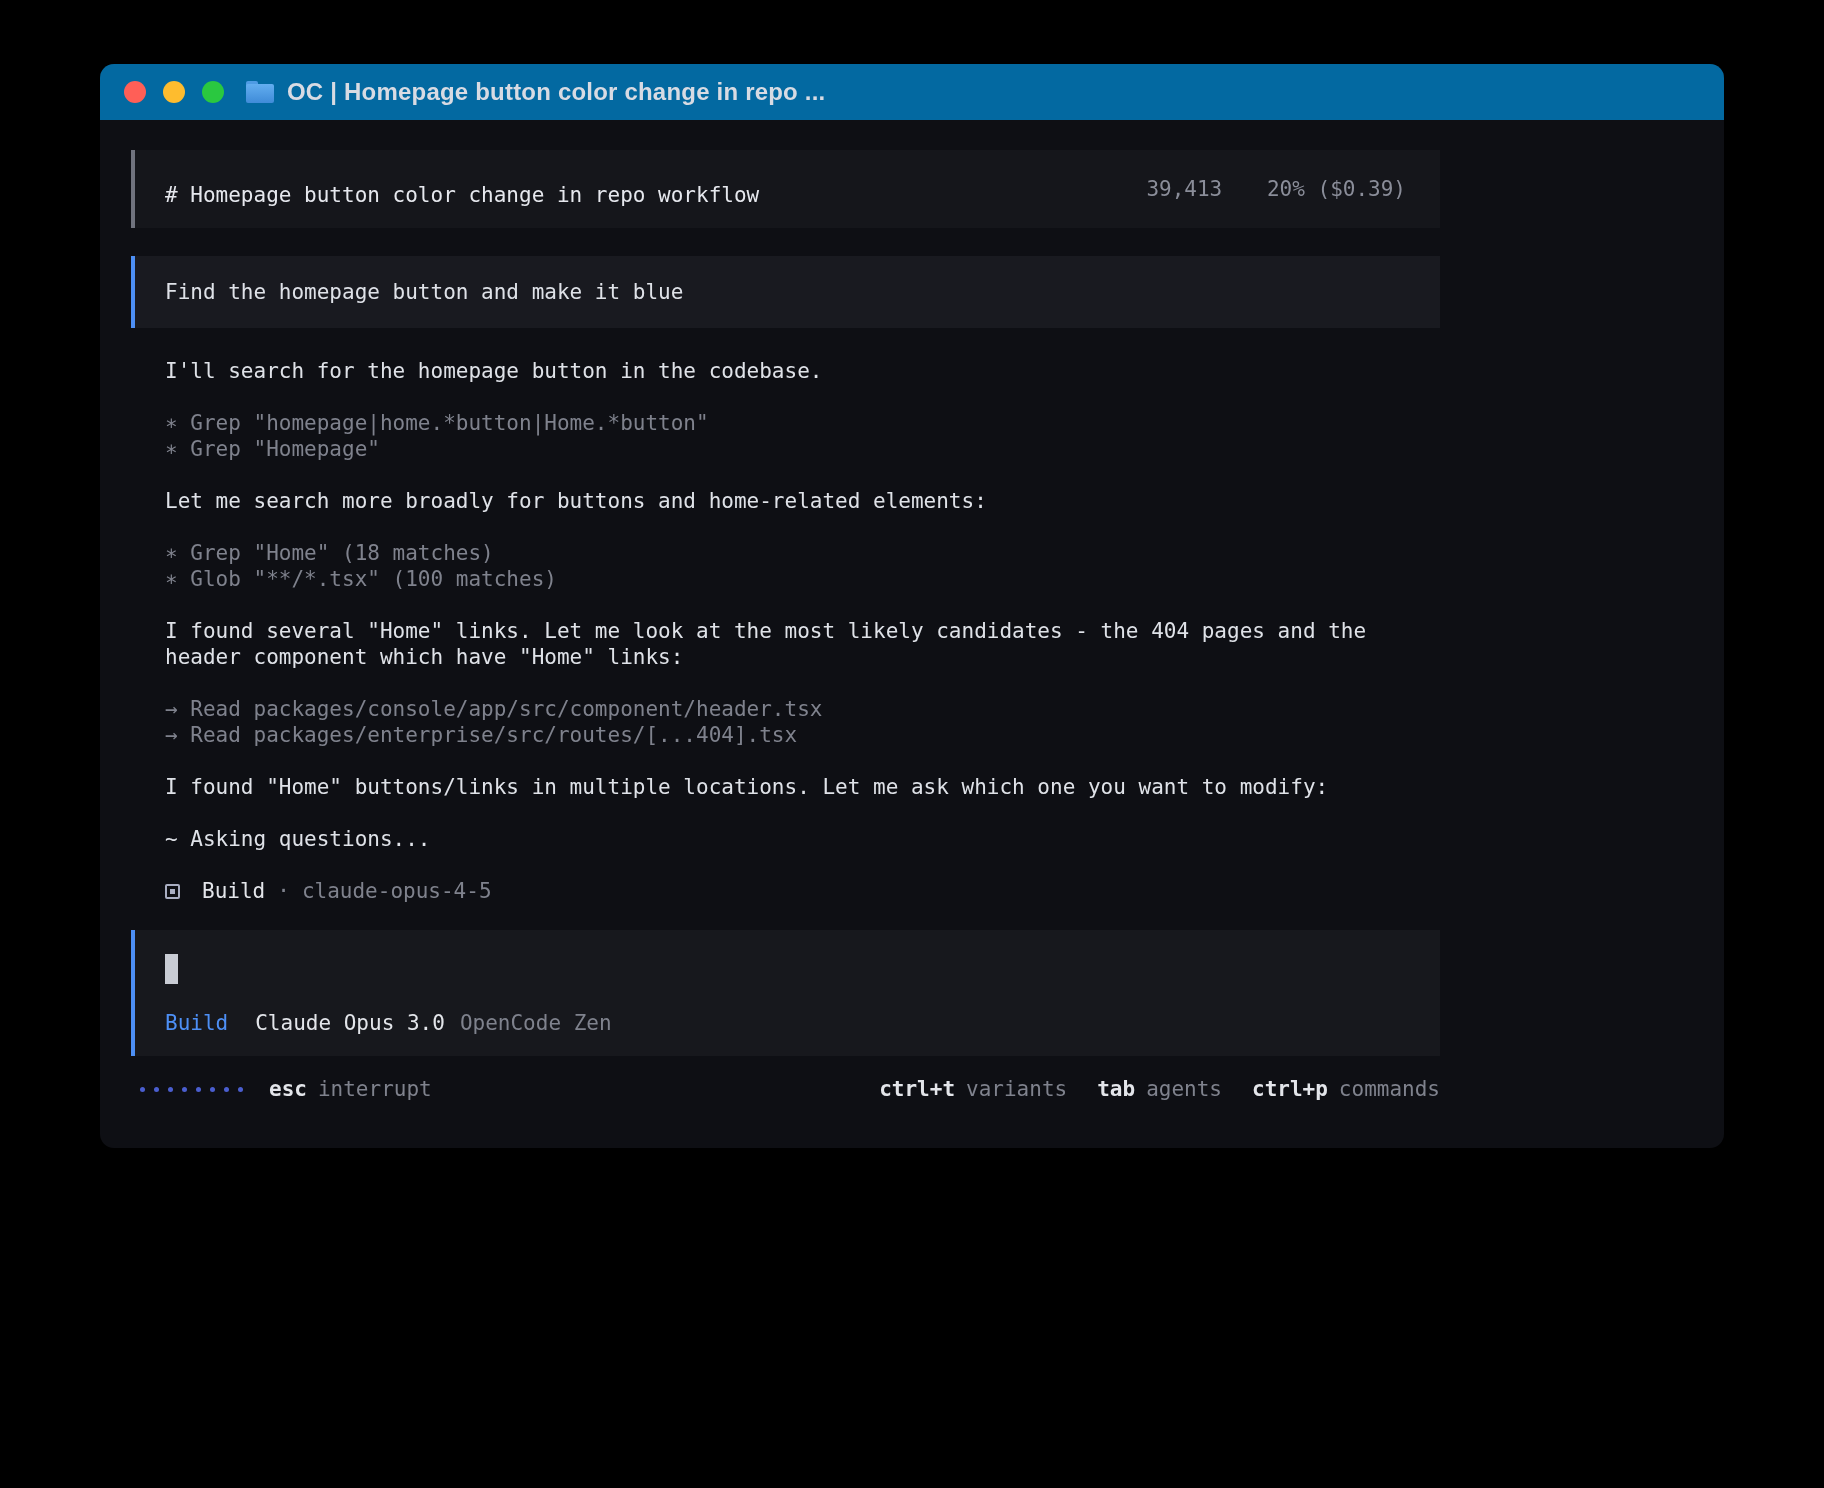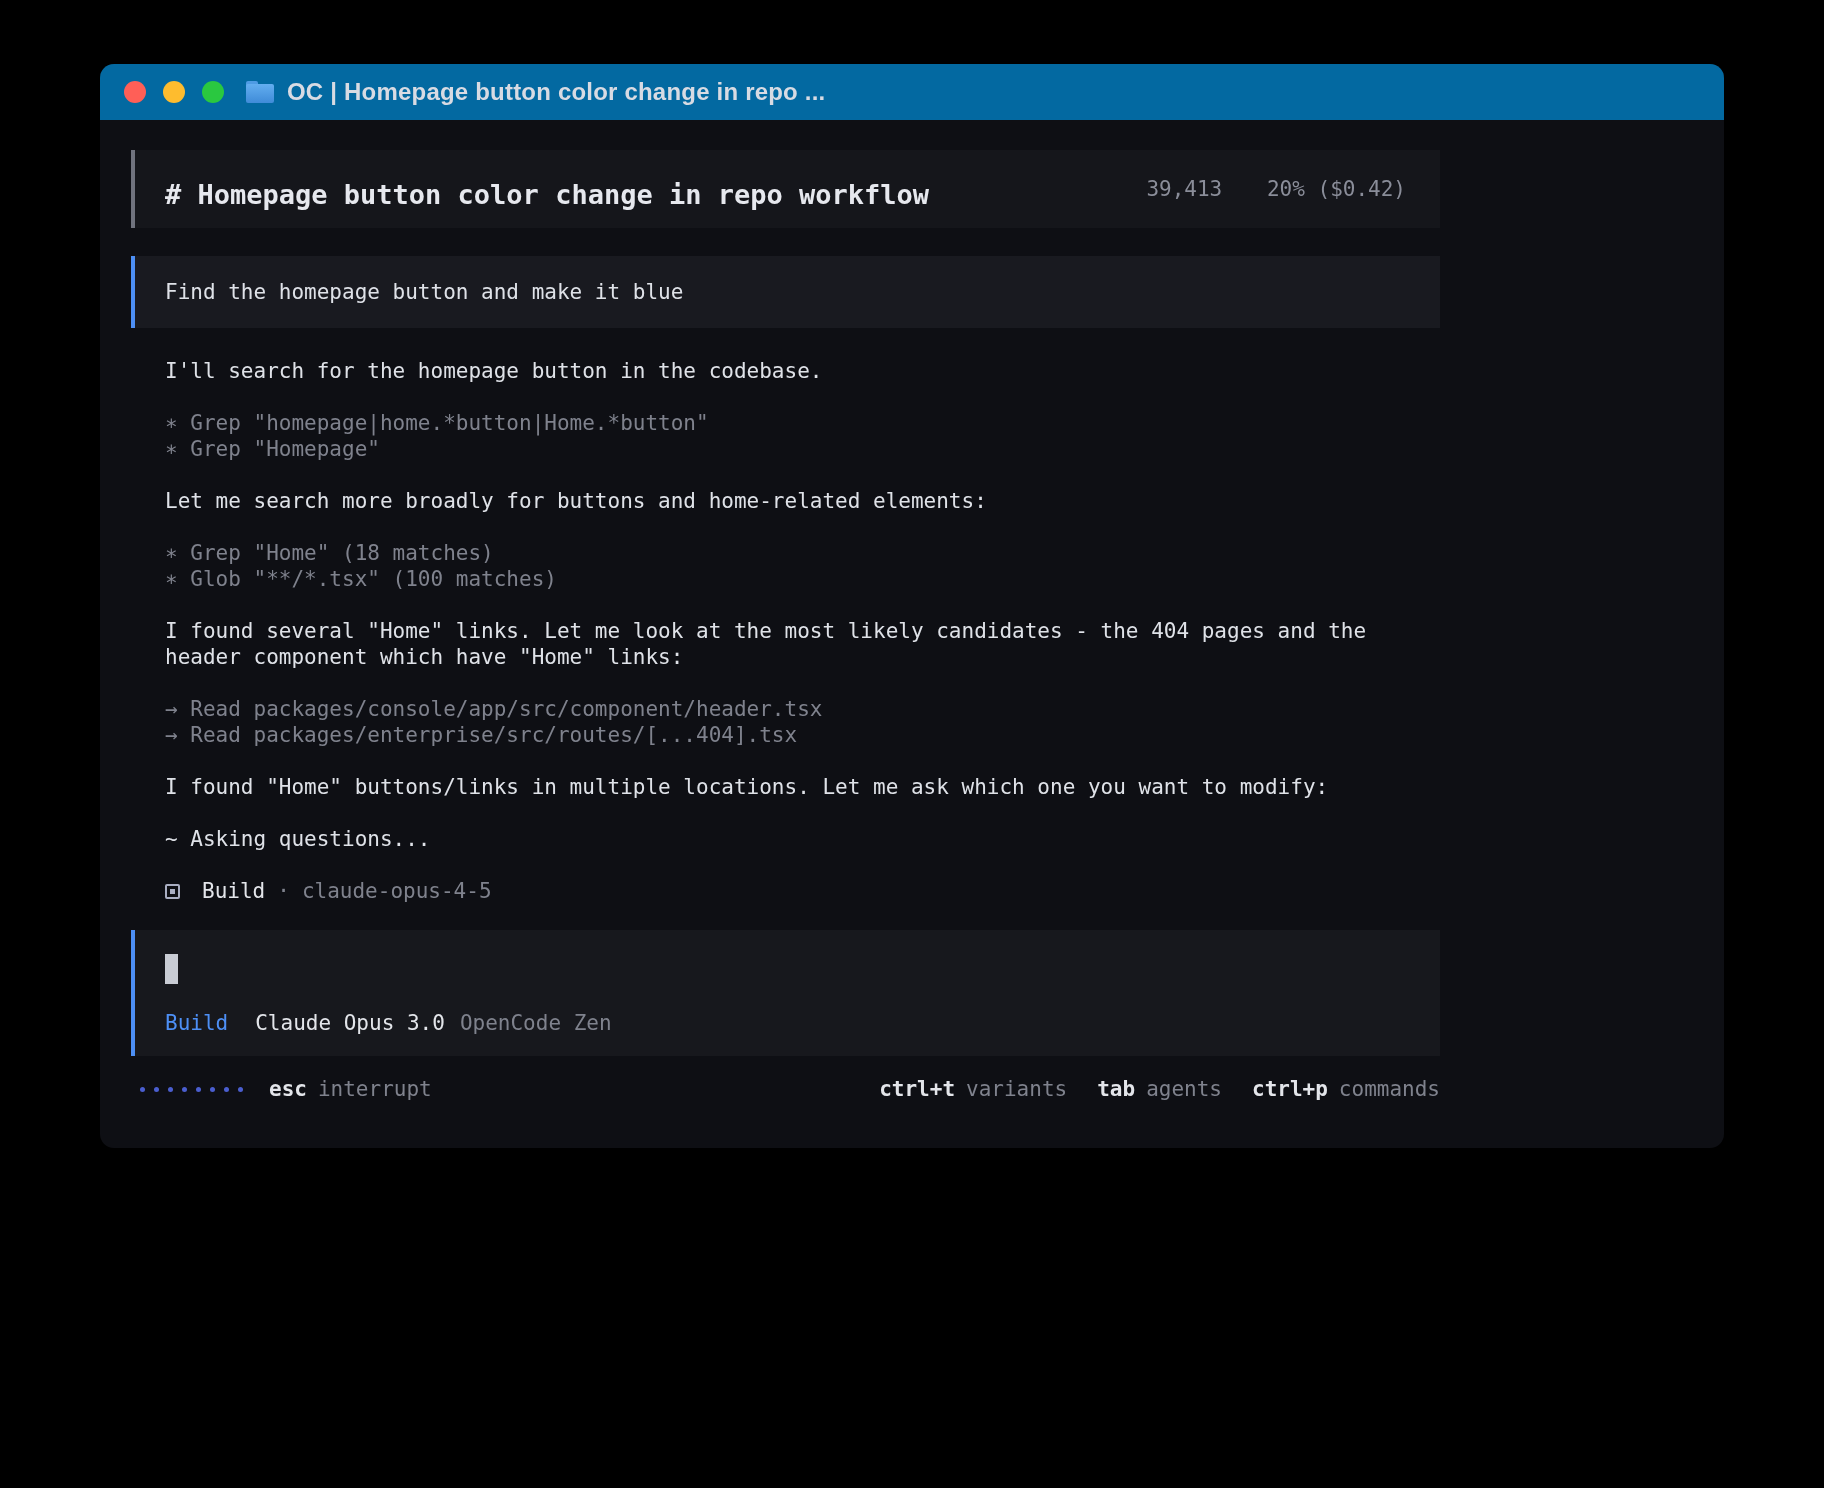--- a/index.html
+++ b/index.html
@@ -41,21 +41,21 @@
   
   .term-body { padding:30px 0 0 31px; }
   .content { width:1309px; }
   .mono { font-size:21px; line-height:26px; }
 
   .session-header {
     background:#15161b; border-left:4px solid #70737e; height:78px;
     display:flex; align-items:center; justify-content:space-between;
     padding:0 34px 0 30px;
   }
-  .session-title { color:#e6e8ee; font-weight:bold; font-size:27px;margin-top:12px; }
+  .session-title { color:#e6e8ee; font-weight:normal; font-size:21px;margin-top:12px; }
   .session-meta { color:#8a8d99; font-size:21px; }
   .session-meta .pct { margin-left:32px; }
 
   .user-block {
     margin-top:28px; background:#191a20; border-left:4px solid #4d8ff5;
     height:72px; display:flex; align-items:center; padding-left:30px;
   }
   .user-block .msg { color:#dfe2e8; }
 
   .assistant { margin-top:30px; padding-left:34px; }
@@ -118,21 +118,21 @@
       <div class="window-title">OC | Homepage button color change in repo ...</div>
     </div>
 
     <div class="term-body mono">
       <div class="content">
 
         <div class="session-header">
           <div class="session-title"># Homepage button color change in repo workflow</div>
           <div class="session-meta">
             <span>39,413</span>
-            <span class="pct">20% ($0.42)</span>
+            <span class="pct">20% ($0.39)</span>
           </div>
         </div>
 
         <div class="user-block">
           <div class="msg">Find the homepage button and make it blue</div>
         </div>
 
         <div class="assistant">
 
           <div class="group t-white">I'll search for the homepage button in the codebase.</div>

